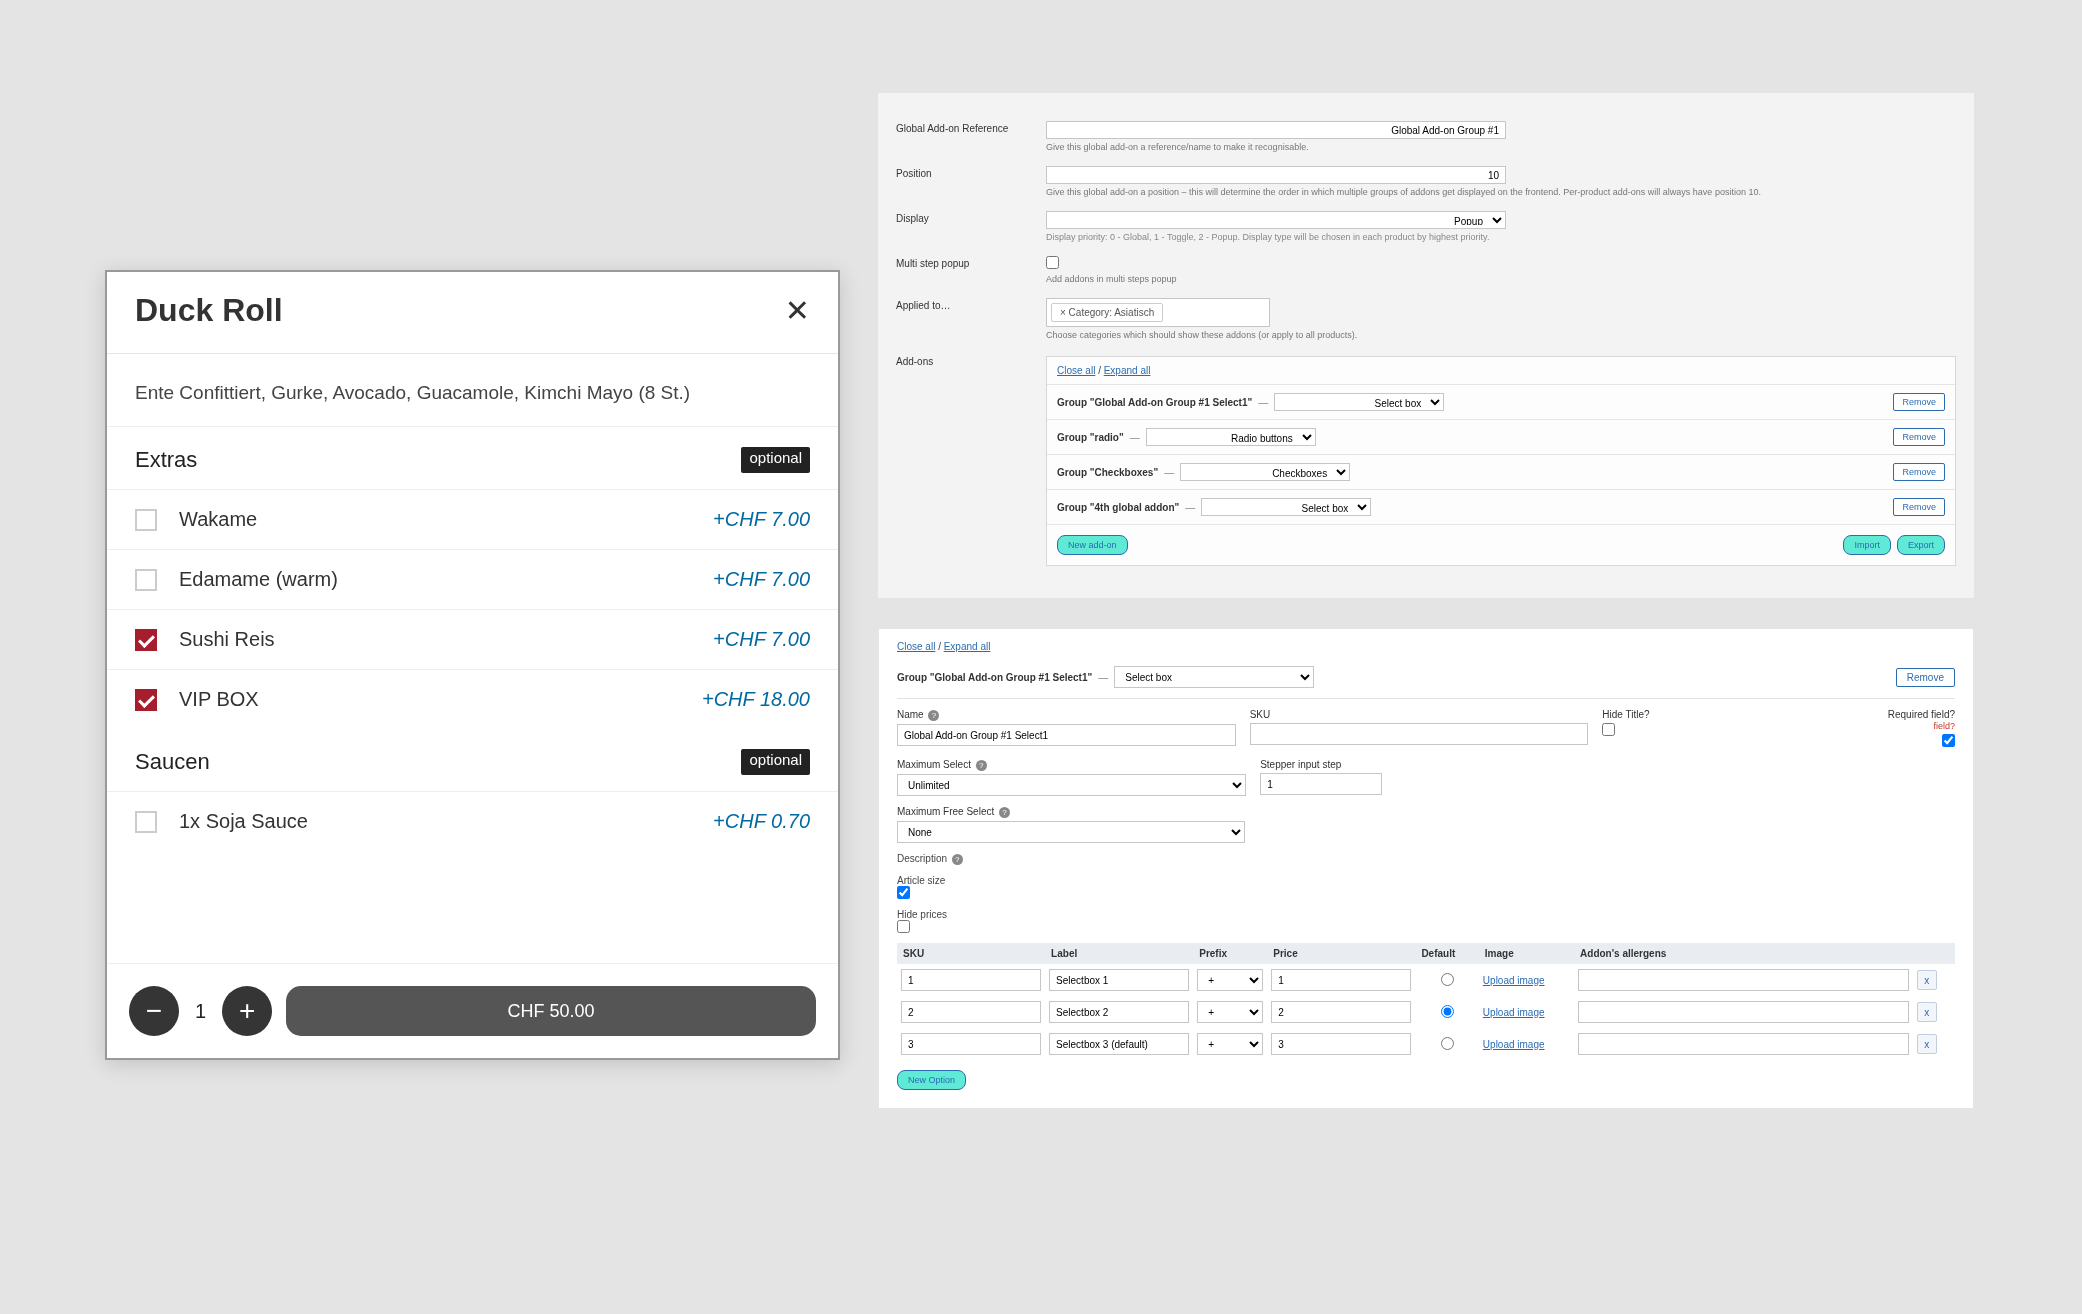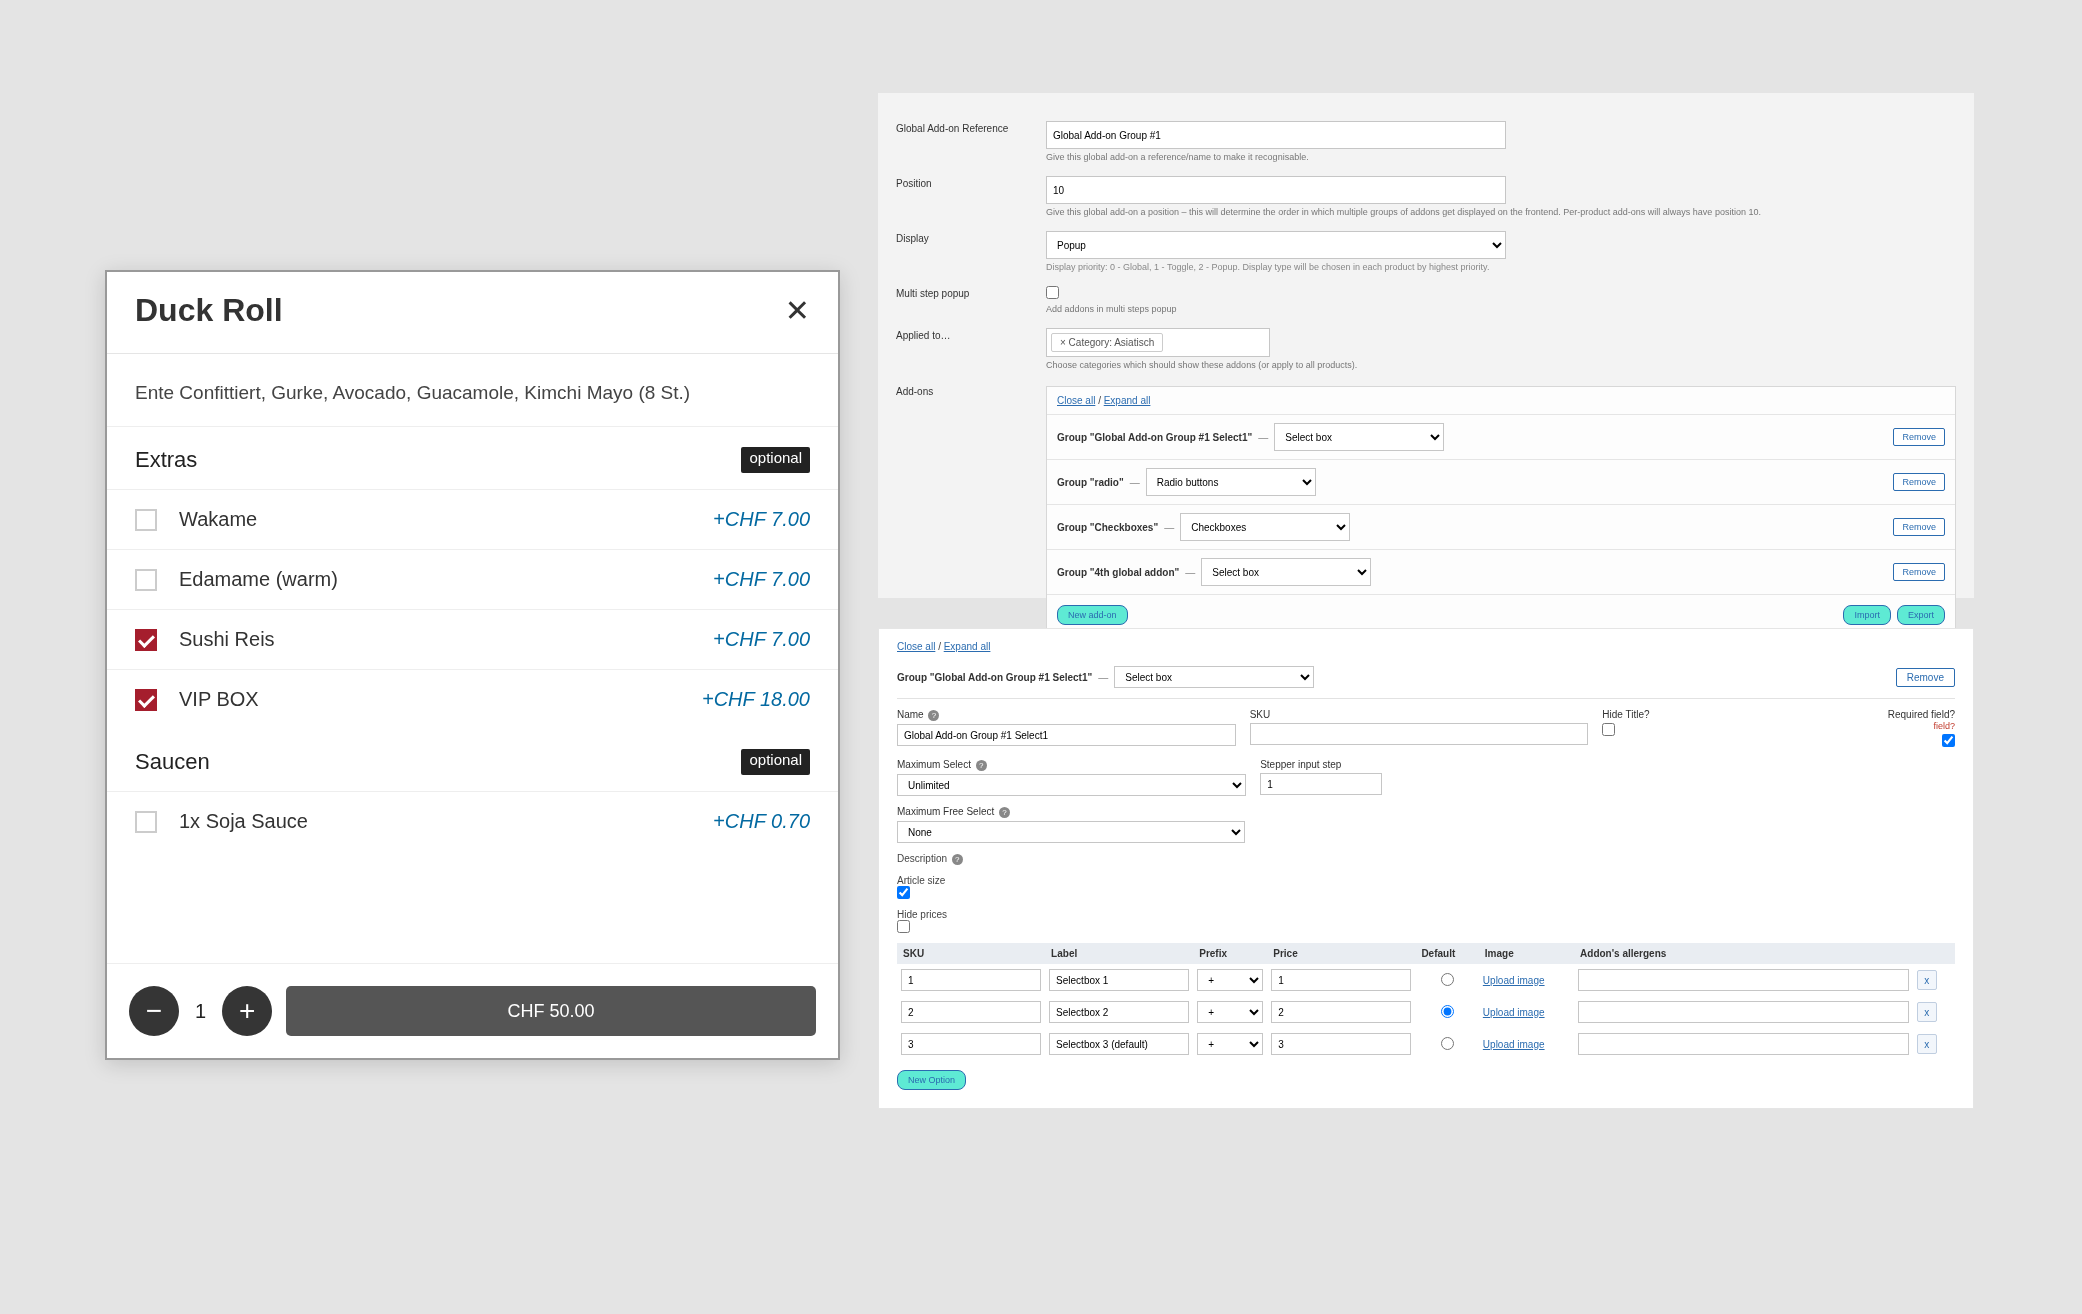--- a/index.html
+++ b/index.html
@@ -20,28 +20,28 @@
 .ext-row { display: flex; align-items: center; padding: 18px 28px; border-top: 1px solid #eee; font-size: 20px; color: #333; }
 .ext-row:first-of-type { border-top: 1px solid #eee; }
 .chk { width: 22px; height: 22px; border: 2px solid #ccc; margin-right: 22px; position: relative; flex-shrink: 0; }
 .chk.checked { background: #a51e2d; border-color: #a51e2d; }
 .chk.checked::after { content: ''; position: absolute; left: 5px; top: 1px; width: 6px; height: 12px; border: solid #fff; border-width: 0 3px 3px 0; transform: rotate(45deg); }
 .ext-label { flex: 1; }
 .ext-price { color: #0369a1; font-style: italic; }
 .popup-footer { padding: 22px 22px; display: flex; align-items: center; gap: 14px; border-top: 1px solid #eee; }
 .qty-btn { width: 50px; height: 50px; border-radius: 50%; background: #353535; color: #fff; font-size: 28px; display: flex; align-items: center; justify-content: center; cursor: pointer; }
 .qty-num { font-size: 20px; color: #222; padding: 0 2px; }
-.add-btn { flex: 1; height: 50px; background: #555; color: #fff; font-size: 18px; display: flex; align-items: center; justify-content: center; cursor: pointer; border-radius: 5px; }
+.add-btn { flex: 1; height: 50px; background: #555; color: #fff; font-size: 18px; display: flex; align-items: center; justify-content: center; cursor: pointer; border-radius: 15px; }
 
 
 .admin-a { position: absolute; left: 878px; top: 93px; width: 1096px; height: 505px; background: #f3f3f3; padding: 28px 18px; font-size: 10px; color: #444; }
 .admin-a .field-row { display: flex; margin-bottom: 14px; }
 .admin-a .flabel { width: 150px; font-size: 10px; color: #333; padding-top: 2px; }
 .admin-a .fval { flex: 1; }
-.admin-a input[type=text], .admin-a select { border: 1px solid #c6c6c6; background: #fff; font-size: 10px; padding: 3px 6px; height: 28px; }
+.admin-a input[type=text], .admin-a select { border: 1px solid #c6c6c6; background: #fff; font-size: 10px; padding: 3px 6px; height: 18px; text-align: right; }
 .admin-a .wide { width: 460px; }
 .admin-a .helper { font-size: 9px; color: #777; margin-top: 3px; display: block; }
 .admin-a .helper2 { font-size: 9px; color: #888; margin-top: 3px; display: block; }
 .addons-box { border: 1px solid #d7d7d7; background: #fdfdfd; margin-top: 2px; }
 .addons-head { padding: 8px 10px; font-size: 10px; }
 .addons-head a { color: #2b6cb0; text-decoration: underline; cursor: pointer; }
 .addon-group-row { display: flex; align-items: center; padding: 8px 10px; border-top: 1px solid #e5e5e5; }
 .agr-name { font-size: 10px; color: #333; font-weight: 600; margin-right: 6px; }
 .agr-sep { margin-right: 6px; color: #888; }
 .agr-select { width: 170px; }

